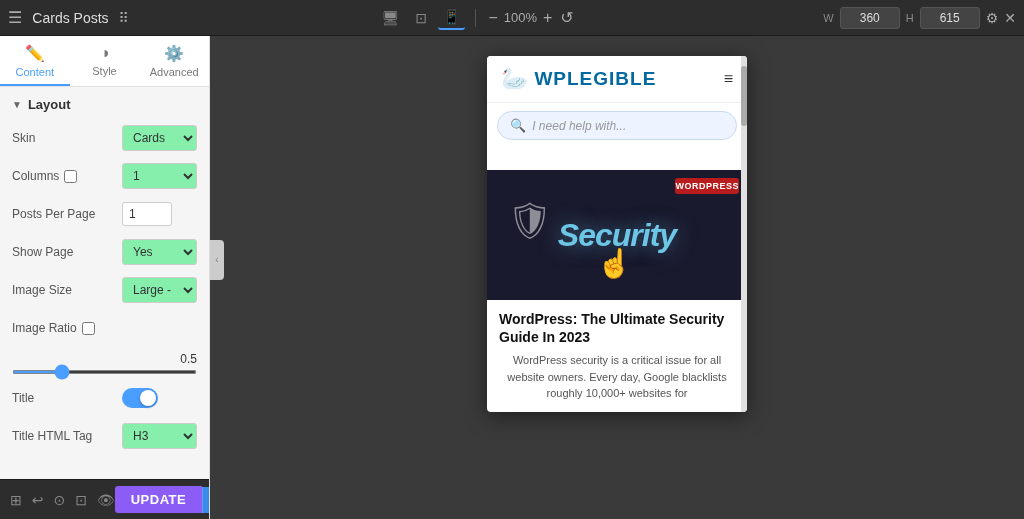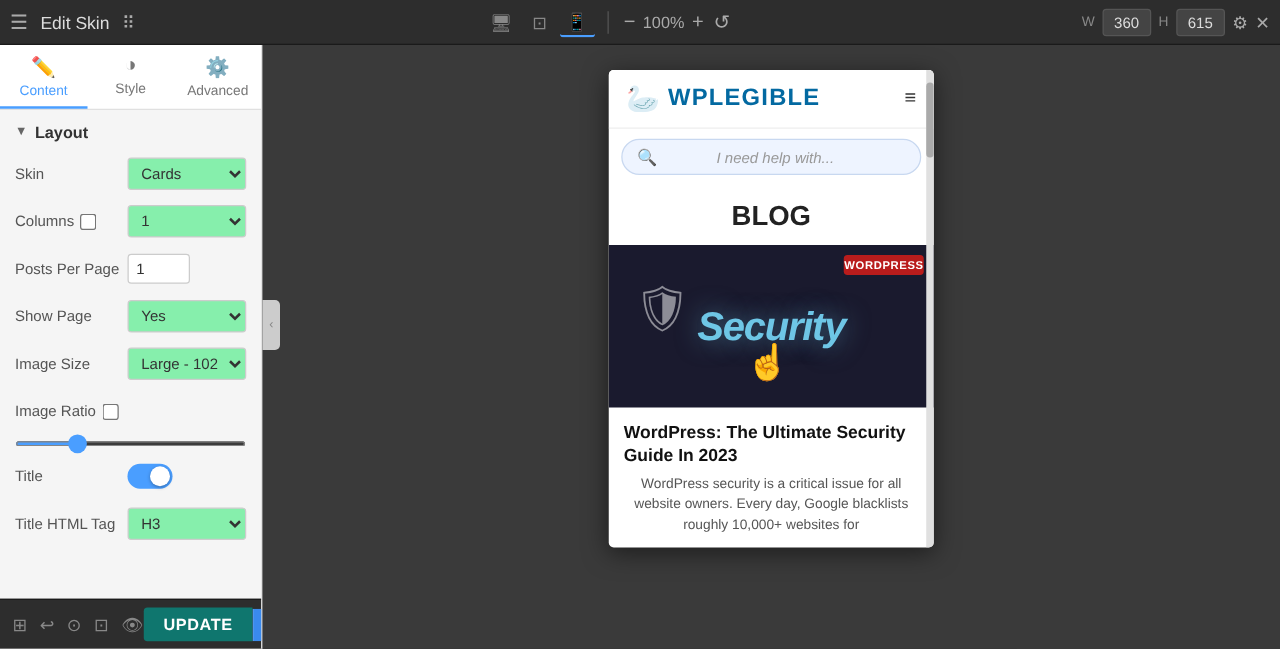--- a/index.html
+++ b/index.html
@@ -14,21 +14,21 @@
     .hamburger-icon { color: #aaa; font-size: 16px; cursor: pointer; }
     .top-bar-title { color: #ddd; font-size: 14px; font-weight: 500; flex: 1; text-align: center; }
     .top-bar-grid-icon { color: #aaa; font-size: 14px; }
     .top-bar-center { display: flex; align-items: center; gap: 6px; flex: 1; justify-content: center; }
     .device-icon { color: #888; font-size: 14px; cursor: pointer; padding: 3px 5px; border-radius: 3px; }
     .device-icon.active { color: #4a9eff; border-bottom: 2px solid #4a9eff; }
     .divider-v { width: 1px; height: 18px; background: #555; margin: 0 4px; }
     .zoom-controls { display: flex; align-items: center; gap: 4px; color: #aaa; font-size: 13px; }
     .zoom-btn { background: none; border: none; color: #aaa; cursor: pointer; font-size: 16px; padding: 0 2px; }
     .top-bar-right { display: flex; align-items: center; gap: 6px; }
-    .dim-input { background: #444; border: 1px solid #555; color: #ddd; width: 39px; height: 22px; font-size: 12px; text-align: center; border-radius: 3px; }
+    .dim-input { background: #444; border: 1px solid #555; color: #ddd; width: 60px; height: 22px; font-size: 12px; text-align: center; border-radius: 3px; }
     .dim-label { color: #888; font-size: 11px; }
     .gear-icon, .close-icon { color: #aaa; cursor: pointer; font-size: 14px; }
 
     
     .main-layout { display: flex; height: calc(519px - 36px); }
 
     
     .left-panel {
       width: 210px; background: #f5f5f5; border-right: 1px solid #ddd;
       display: flex; flex-direction: column; overflow: hidden; flex-shrink: 0;
@@ -49,21 +49,21 @@
     
     .panel-content { flex: 1; overflow-y: auto; padding: 10px 12px; }
 
     .section-header {
       display: flex; align-items: center; gap: 6px; font-weight: 600;
       font-size: 13px; color: #333; margin-bottom: 12px; cursor: pointer;
     }
     .section-arrow { font-size: 10px; color: #666; }
 
     .field-row {
-      display: flex; align-items: center; margin-bottom: 10px; min-height: 28px;
+      display: flex; align-items: center; margin-bottom: 10px; min-height: 28px; gap: 20px;
     }
     .field-label { flex: 0 0 90px; color: #555; font-size: 12px; }
     .field-control { flex: 1; }
 
     select.field-select {
       width: 100%; padding: 4px 6px; border: 1px solid #ccc; border-radius: 3px;
       background: #86efac; font-size: 12px; color: #333; cursor: pointer;
       appearance: auto;
     }
     input.field-input-sm {
@@ -98,21 +98,21 @@
 
     
     .bottom-bar {
       height: 40px; background: #2d2d2d; display: flex; align-items: center;
       justify-content: space-between; padding: 0 10px; border-top: 1px solid #1a1a1a;
     }
     .bottom-bar-icons { display: flex; gap: 10px; }
     .bottom-icon { color: #888; font-size: 14px; cursor: pointer; }
     .update-btn-group { display: flex; align-items: center; }
     .update-btn {
-      background: #0f766e; color: #fff; border: none; padding: 6px 16px;
+      background: #8b5cf6; color: #fff; border: none; padding: 6px 16px;
       font-size: 13px; font-weight: 600; cursor: pointer; border-radius: 3px 0 0 3px;
       letter-spacing: 0.5px;
     }
     .update-arrow {
       background: #3a8aee; color: #fff; border: none; padding: 6px 8px;
       font-size: 12px; cursor: pointer; border-radius: 0 3px 3px 0;
       border-left: 1px solid rgba(255,255,255,0.2);
     }
 
     
@@ -154,21 +154,21 @@
     .preview-logo-icon { color: #1a5fa8; font-size: 22px; }
     .preview-logo-text { color: #0369a1; font-size: 19px; font-weight: 700; letter-spacing: 1px; }
     .preview-hamburger { color: #333; font-size: 16px; }
 
     .preview-search {
       background: #eef4ff; margin: 8px 10px;
       border: 1px solid #c8d8f0; border-radius: 20px;
       display: flex; align-items: center; padding: 6px 12px; gap: 6px;
     }
     .preview-search-icon { color: #5a8ec0; font-size: 13px; }
-    .preview-search-text { color: #999; font-size: 12px; font-style: italic; margin-left: 41px; }
+    .preview-search-text { color: #999; font-size: 12px; font-style: italic; }
 
     .preview-heading {
       text-align: center; padding: 12px 10px 10px; line-height: 1.2;
     }
     .preview-heading-our { font-size: 22px; font-weight: 900; color: #222; }
     .preview-heading-recent {
       font-size: 22px; font-weight: 900; color: #1a5fa8;
       text-decoration: underline; text-underline-offset: 3px;
     }
     .preview-heading-blog { display: block; font-size: 22px; font-weight: 900; color: #222; }
@@ -196,21 +196,21 @@
     .preview-card-body { padding: 10px 12px; }
     .preview-card-title { font-size: 14px; font-weight: 800; color: #111; line-height: 1.3; margin-bottom: 6px; }
     .preview-card-text { font-size: 11px; color: #555; line-height: 1.5; text-align: center; }
   </style>
 </head>
 <body>
 
 <div class="top-bar">
   <div class="top-bar-left">
     <span class="hamburger-icon">☰</span>
-    <span class="top-bar-title">Edit Skin</span>
+    <span class="top-bar-title">Cards Posts</span>
     <span class="top-bar-grid-icon">⠿</span>
   </div>
 
   <div class="top-bar-center">
     <span class="device-icon">🖥</span>
     <span class="device-icon">⊡</span>
     <span class="device-icon active">📱</span>
     <div class="divider-v"></div>
     <div class="zoom-controls">
       <button class="zoom-btn">−</button>
@@ -313,20 +313,23 @@
 
       <div class="field-row">
         <div class="field-label">
           <div class="checkbox-inline">
             <span>Image Ratio</span>
             <input type="checkbox" class="field-checkbox" style="">
           </div>
         </div>
       </div>
       <div class="slider-row">
+        <div style="display:flex;justify-content:flex-end;margin-bottom:4px;">
+          <span class="slider-value">0.5</span>
+        </div>
         <input type="range" min="0" max="2" step="0.1" value="0.5" style="">
       </div>
 
       <div class="field-row">
         <div class="field-label">Title</div>
         <div class="field-control">
           <label class="toggle">
             <input type="checkbox" checked="" style="">
             <span class="toggle-slider"></span>
           </label>
@@ -375,21 +378,20 @@
         </div>
         <span class="preview-hamburger">≡</span>
       </div>
 
       <div class="preview-search">
         <span class="preview-search-icon">🔍</span>
         <span class="preview-search-text">I need help with...</span>
       </div>
 
       <div class="preview-heading">
-        <span class="preview-heading-blog">BLOG</span>
       </div>
 
       <div class="preview-card">
         <div class="preview-card-img">
           <span class="shield-icon-preview">🛡</span>
           <span class="security-text">Security</span>
           <span class="cursor-icon">☝</span>
           <span class="wordpress-badge">WORDPRESS</span>
         </div>
         <div class="preview-card-body">

